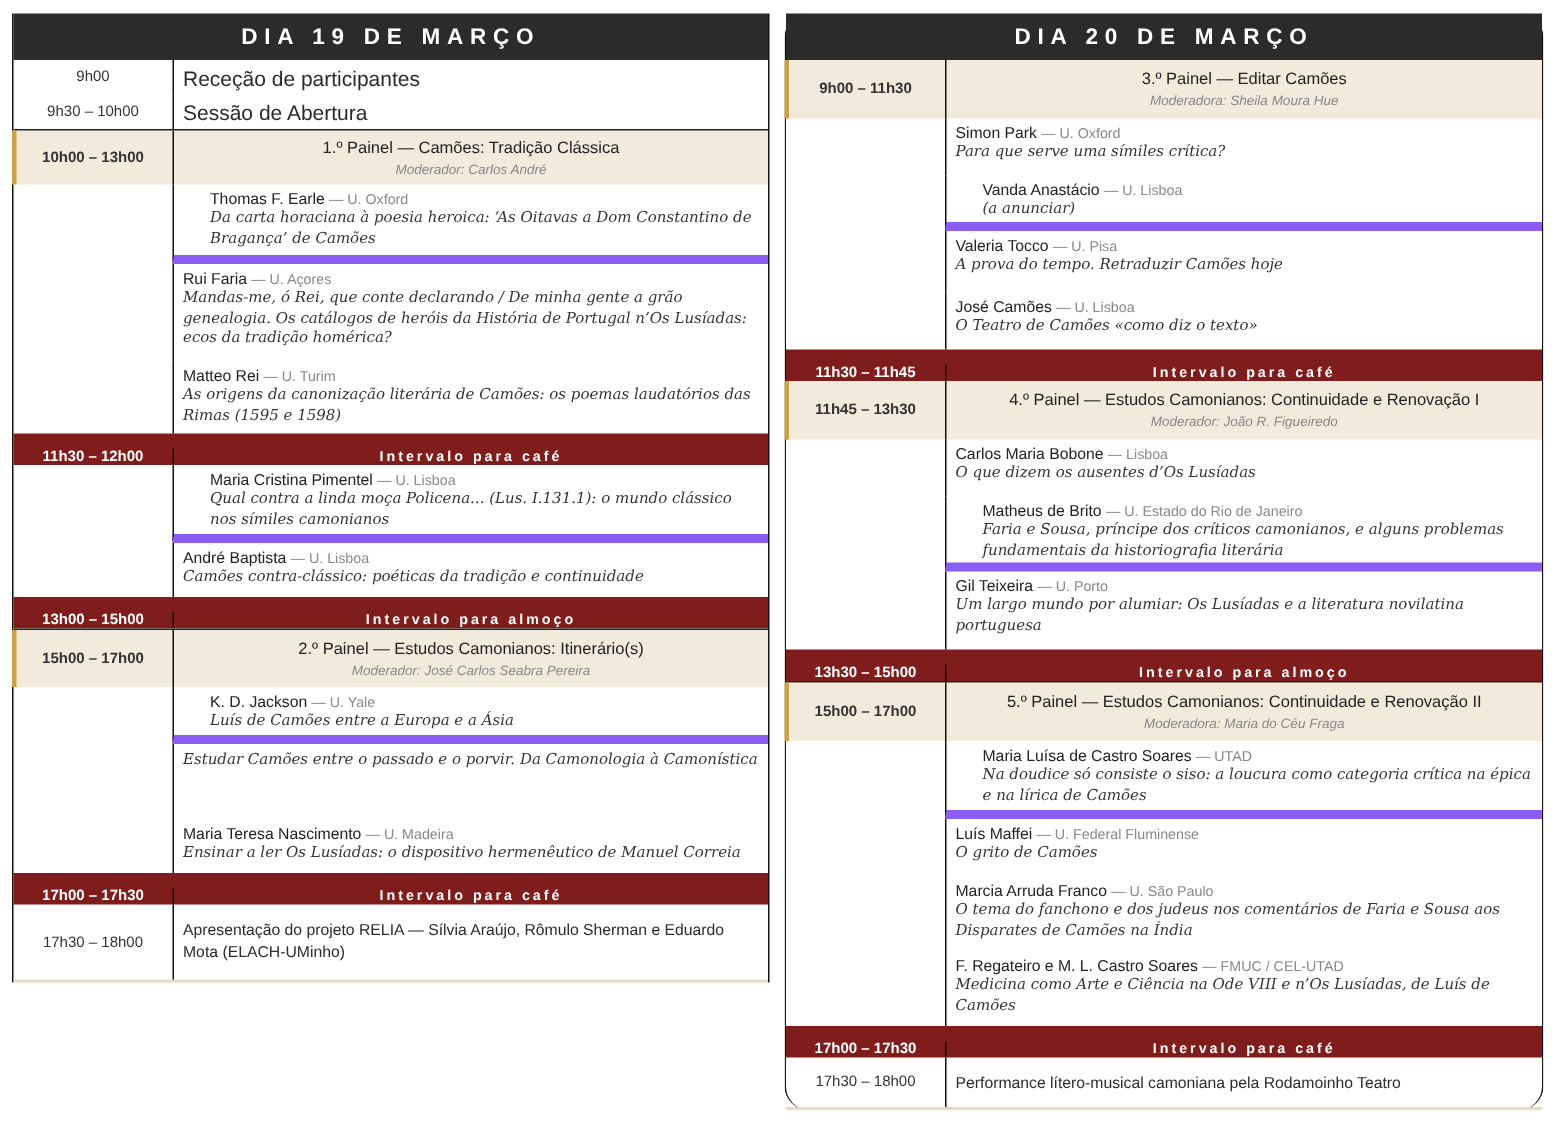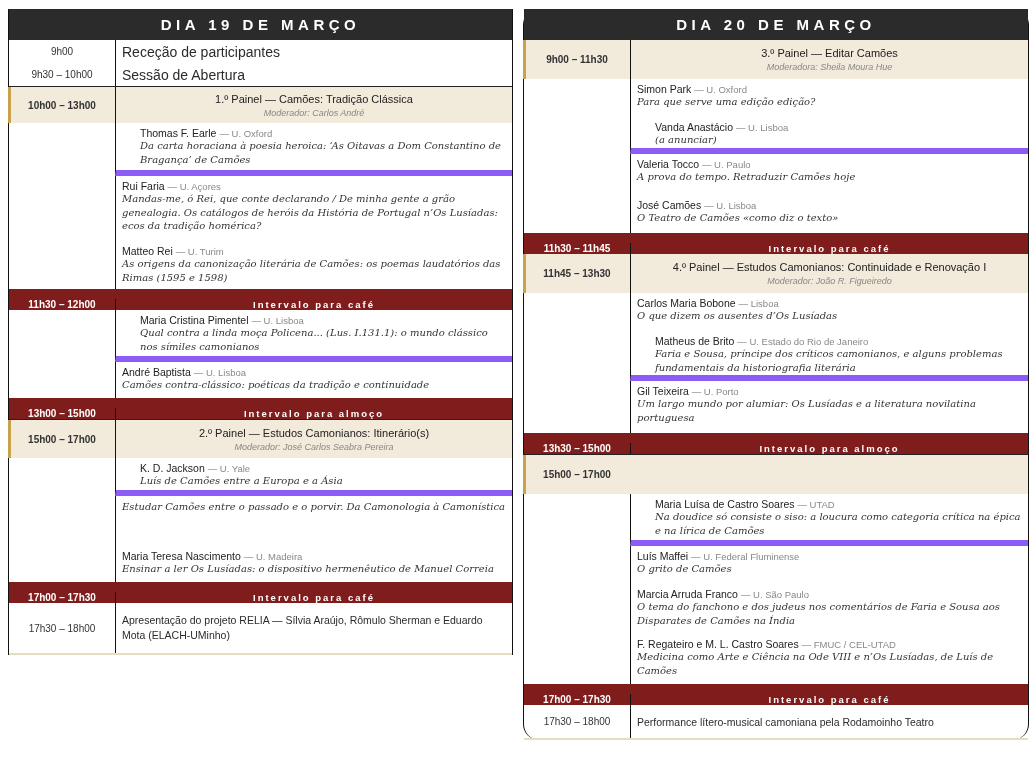--- a/index.html
+++ b/index.html
@@ -153,34 +153,34 @@
     <div class="content">
       <div class="panel-title">3.º Painel — Editar Camões</div>
       <div class="panel-mod">Moderadora: Sheila Moura Hue</div>
     </div>
   </div>
 
   <div class="row talk" style="height:38px">
     <div class="time"></div>
     <div class="content">
       <div class="speaker"><span>Simon Park</span> <span class="aff">— U. Oxford</span></div>
-      <div class="title">Para que serve uma edição edição?</div>
+      <div class="title">Para que serve uma símiles crítica?</div>
     </div>
   </div>
   <div class="row talk sep" style="height:37px">
     <div class="time"></div>
     <div class="content">
       <div class="speaker"><span>Vanda Anastácio</span> <span class="aff">— U. Lisboa</span></div>
       <div class="title">(a anunciar)</div>
     </div>
   </div>
   <div class="row talk" style="height:41px">
     <div class="time"></div>
     <div class="content">
-      <div class="speaker"><span>Valeria Tocco</span> <span class="aff">— U. Paulo</span></div>
+      <div class="speaker"><span>Valeria Tocco</span> <span class="aff">— U. Pisa</span></div>
       <div class="title">A prova do tempo. Retraduzir Camões hoje</div>
     </div>
   </div>
   <div class="row talk" style="height:38px">
     <div class="time"></div>
     <div class="content">
       <div class="speaker"><span>José Camões</span> <span class="aff">— U. Lisboa</span></div>
       <div class="title">O Teatro de Camões «como diz o texto»</div>
     </div>
   </div>
@@ -220,20 +220,24 @@
     </div>
   </div>
 
   <div class="row break">
     <div class="time">13h30 – 15h00</div>
     <div class="content">Intervalo para almoço</div>
   </div>
 
   <div class="row panel" style="height:39px">
     <div class="time">15h00 – 17h00</div>
+    <div class="content">
+      <div class="panel-title">5.º Painel — Estudos Camonianos: Continuidade e Renovação II</div>
+      <div class="panel-mod">Moderadora: Maria do Céu Fraga</div>
+    </div>
   </div>
 
   <div class="row talk sep" style="height:52px">
     <div class="time"></div>
     <div class="content">
       <div class="speaker"><span>Maria Luísa de Castro Soares</span> <span class="aff">— UTAD</span></div>
       <div class="title">Na doudice só consiste o siso: a loucura como categoria crítica na épica e na lírica de Camões</div>
     </div>
   </div>
   <div class="row talk" style="height:38px">

